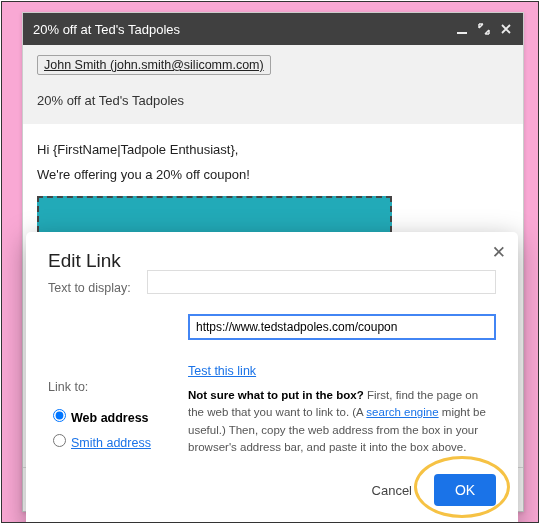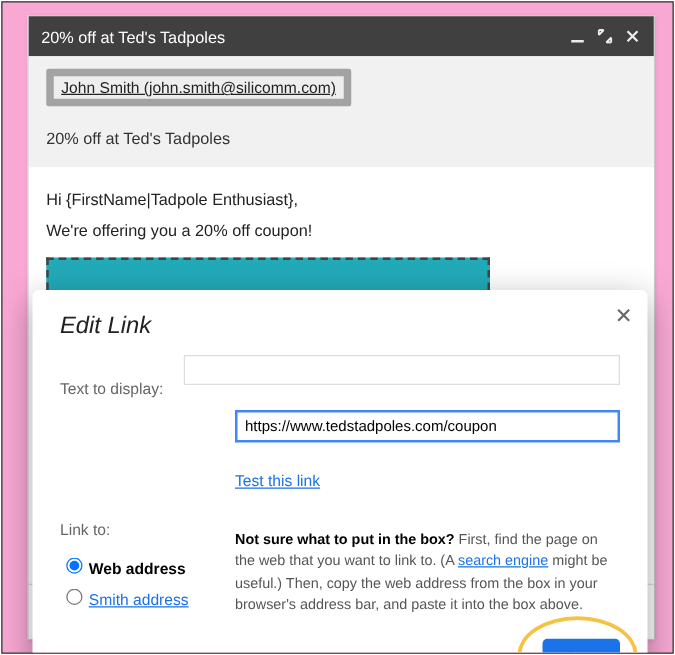--- a/index.html
+++ b/index.html
@@ -57,21 +57,21 @@
     flex: 0 0 auto;
   }
   .to-row {
     margin-bottom: 10px;
     display: flex;
     align-items: center;
     gap: 6px;
     flex-wrap: wrap;
   }
   .chip {
-    border: 6px solid #a3a3a3;
+    border: 1px solid #a3a3a3;
     background: #eee;
     border-radius: 2px;
     padding: 2px 6px;
     font-size: 12.5px;
   }
   .chip.name { text-decoration: underline; }
   .subject-line {
     padding: 8px 0 6px;
     font-size: 13px;
     color: #333;
@@ -146,22 +146,21 @@
     box-shadow: 0 8px 28px rgba(0,0,0,.35);
     padding: 18px 22px 20px;
     z-index: 10;
     font-size: 13px;
     color: #444;
   }
   .dialog h2 {
     font-size: 19px;
     font-weight: 400;
     color: #222;
-    margin: 0 0 14px;
-    font-style: italic;
+    margin: 0 0 0;
   }
   .dlg-close {
     position: absolute;
     top: 10px; right: 12px;
     color: #666;
     font-size: 17px;
   }
   .dlg-row {
     display: flex;
     gap: 30px;
@@ -181,41 +180,41 @@
   .dlg-right { flex: 1; }
   .text-display-input {
     width: 100%;
     border: 1px solid #ddd;
     height: 24px;
     padding: 2px 6px;
     font-size: 13px;
     margin-top: -2px;
     margin-bottom: 10px;
   }
-  .top-row { display:flex; align-items:flex-end; gap:14px; margin-bottom:10px;}
+  .top-row { display:flex; align-items:center; gap:14px; margin-bottom:10px;}
   .top-row .lbl { width:110px; color:#666; font-size:12.5px;}
   .url-label { font-size: 12.5px; color:#000; font-weight:700; margin-bottom:4px;}
   .url-input {
     width: 100%;
     border: 2px solid #4285f4;
     height: 26px;
     padding: 2px 6px;
     font-size: 12px;
     color: #000;
     outline: none;
   }
   .test-link {
     display: inline-block;
     margin-top: 24px;
     color: #1a73e8;
     text-decoration: underline;
     font-size: 12.5px;
   }
   .help-text {
-    margin-top: 32px;
+    margin-top: 9px;
     font-size: 11.5px;
     color: #555;
     line-height: 1.5;
   }
   .help-text b { color:#000; }
   .help-text a { color:#1a73e8; text-decoration: underline;}
   .dlg-buttons {
     display: flex;
     justify-content: flex-end;
     align-items: center;

